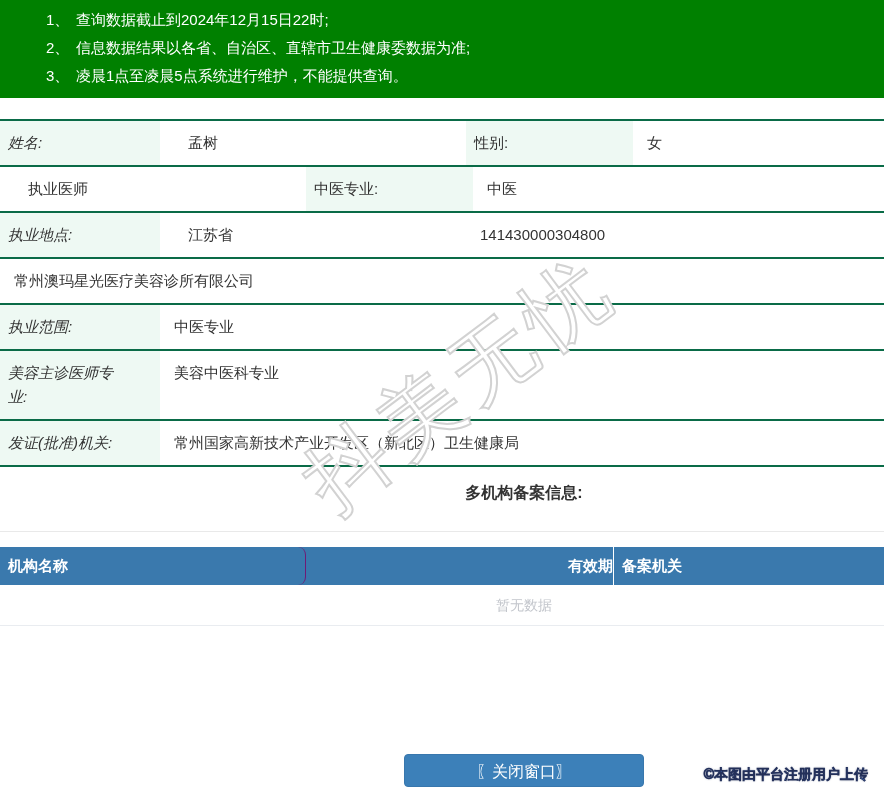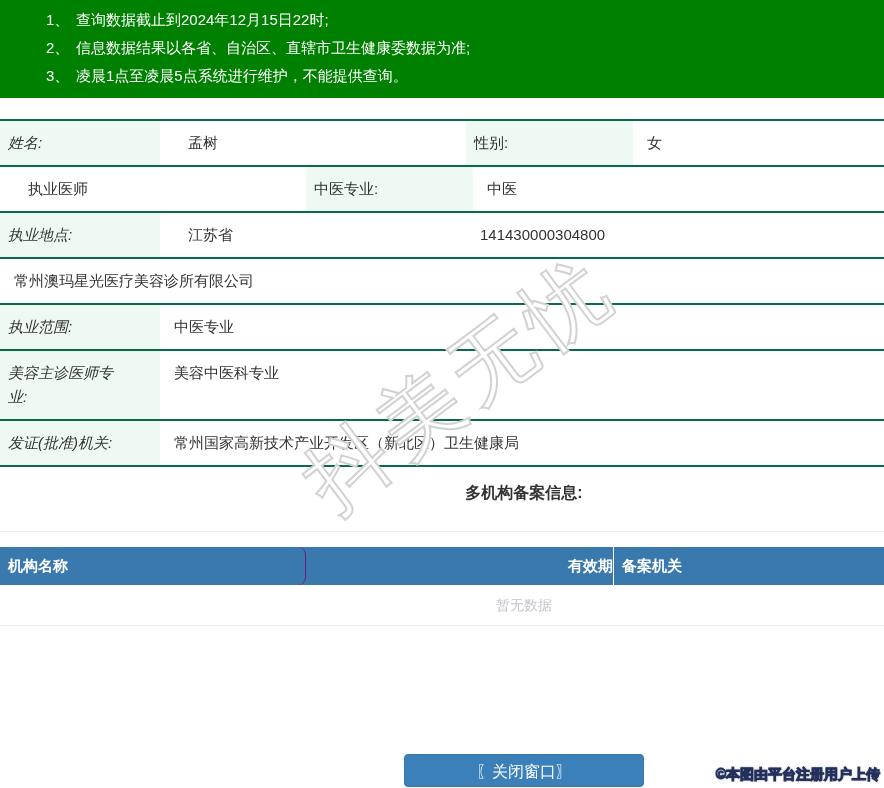--- a/index.html
+++ b/index.html
@@ -52,22 +52,22 @@
   
   .watermark{
     position:absolute;left:225px;top:330px;width:470px;
     transform:rotate(-37deg);transform-origin:center center;
     font-size:82px;letter-spacing:8px;text-align:center;
     color:#ffffff;-webkit-text-stroke:2px #d2d2d2;
     z-index:20;pointer-events:none;white-space:nowrap;
   }
   
   .credit{
-    position:absolute;right:4px;bottom:4px;z-index:40;
-    font-size:14px;font-weight:bold;color:#3b82f6;
+    position:absolute;right:16px;bottom:4px;z-index:40;
+    font-size:14px;font-weight:normal;color:#3b82f6;
     -webkit-text-stroke:1px #243059;
     text-shadow:0 0 2px #243059;
     pointer-events:none;
   }
 </style>
 </head>
 <body>
 
 <div class="banner">
   <div class="n-line">

